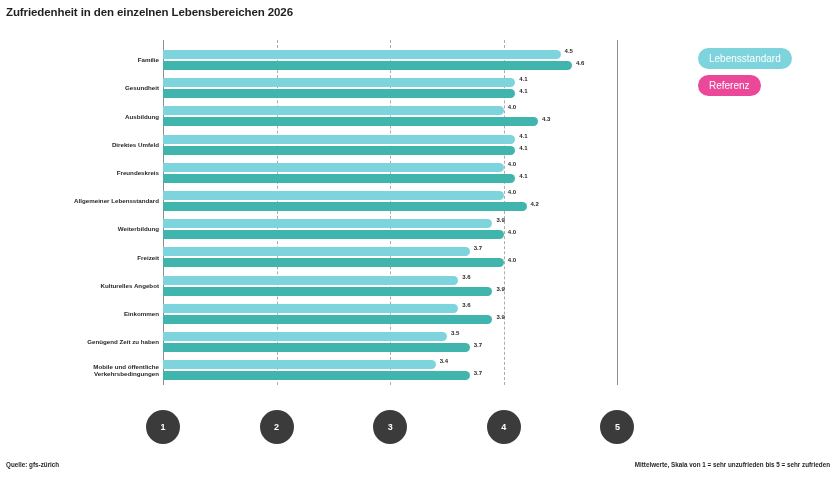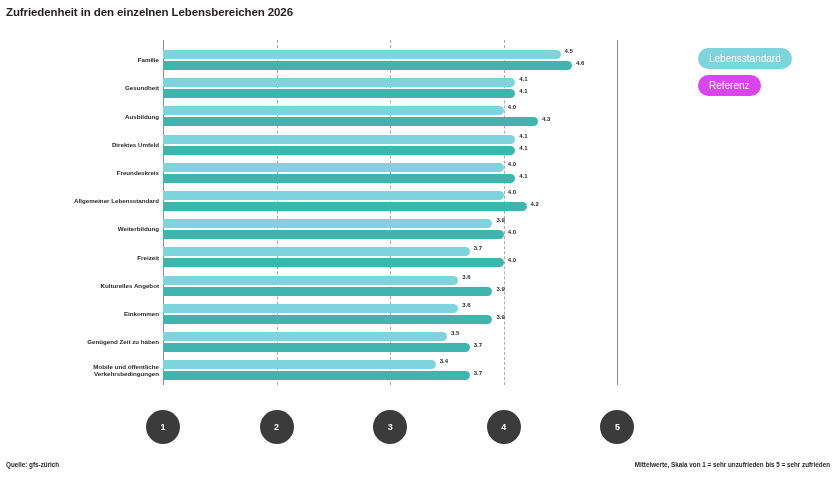--- a/index.html
+++ b/index.html
@@ -38,21 +38,21 @@
   .tick{position:absolute;top:0;width:34px;height:34px;border-radius:50%;
         background:#3b3b3b;color:#ffffff;font-size:9px;font-weight:bold;
         display:flex;align-items:center;justify-content:center;}
 
   
   #legend{position:absolute;left:698px;top:48px;display:flex;
           flex-direction:column;gap:6px;align-items:flex-start;}
   .legend-item{border-radius:11px;padding:4px 11px;font-size:10px;
                color:#ffffff;white-space:nowrap;line-height:13px;}
   .legend-item.l1{background:#7ed4dd;}
-  .legend-item.l2{background:#d946ef;}
+  .legend-item.l2{background:#ec4899;}
 
   
   #src{position:absolute;left:6px;top:461px;font-size:6.3px;font-weight:bold;}
   #note{position:absolute;right:6px;top:461px;font-size:6.3px;font-weight:bold;
         text-align:right;}
 </style>
 </head>
 <body>
 
 <div id="title">Zufriedenheit in den einzelnen Lebensbereichen 2026</div>

